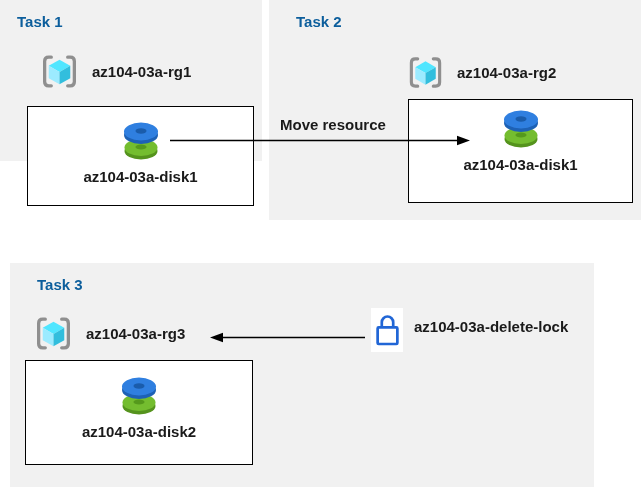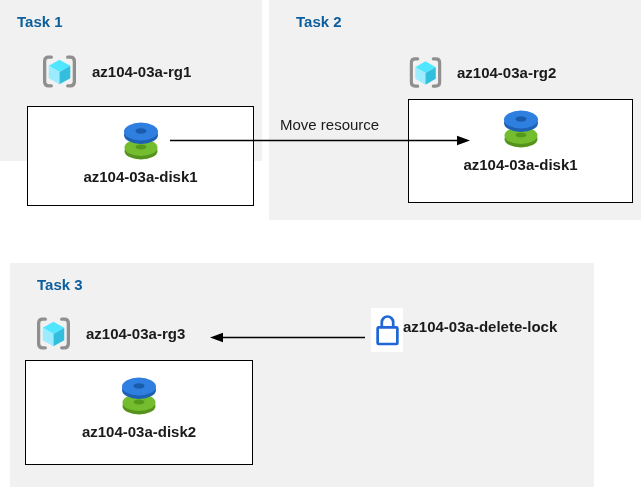--- a/index.html
+++ b/index.html
@@ -27,22 +27,22 @@
   .stage{position:relative;width:641px;height:487px;background:#fff;}
   .panel{position:absolute;background:var(--panel-bg);}
   .panel-title{position:absolute;font-size:15px;font-weight:bold;color:var(--title-blue);}
   .rg-row{position:absolute;display:flex;align-items:center;gap:12px;}
   .rg-label{font-size:15px;font-weight:bold;color:var(--text);white-space:nowrap;}
   .res-box{position:absolute;background:var(--box-bg);border:1.5px solid var(--box-border);
     display:flex;flex-direction:column;align-items:center;justify-content:center;gap:6px;}
   .res-label{font-size:15px;font-weight:bold;color:var(--text);white-space:nowrap;}
   .icon-svg{display:block;}
   .overlay{position:absolute;left:0;top:0;width:641px;height:487px;pointer-events:none;}
-  .arrow-label{position:absolute;font-size:15px;font-weight:normal;color:var(--text);white-space:nowrap;}
-  .lock-group{position:absolute;display:flex;align-items:flex-start;}
+  .arrow-label{position:absolute;font-size:15px;font-weight:bold;color:var(--text);white-space:nowrap;}
+  .lock-group{position:absolute;display:flex;align-items:flex-start;gap:11px;}
   .lock-icon-box{width:32px;height:44px;background:#ffffff;display:flex;align-items:center;justify-content:center;flex:0 0 auto;}
   .lock-text .lock-name{font-size:15px;font-weight:bold;color:var(--text);white-space:nowrap;line-height:20px;}
   .lock-text .lock-type{font-size:15px;color:var(--text);white-space:nowrap;line-height:20px;}
   .lock-text .lock-type b{font-weight:bold;}
 </style>
 </head>
 <body>
 
 <svg width="0" height="0" style="position:absolute" aria-hidden="true">
   <defs>

